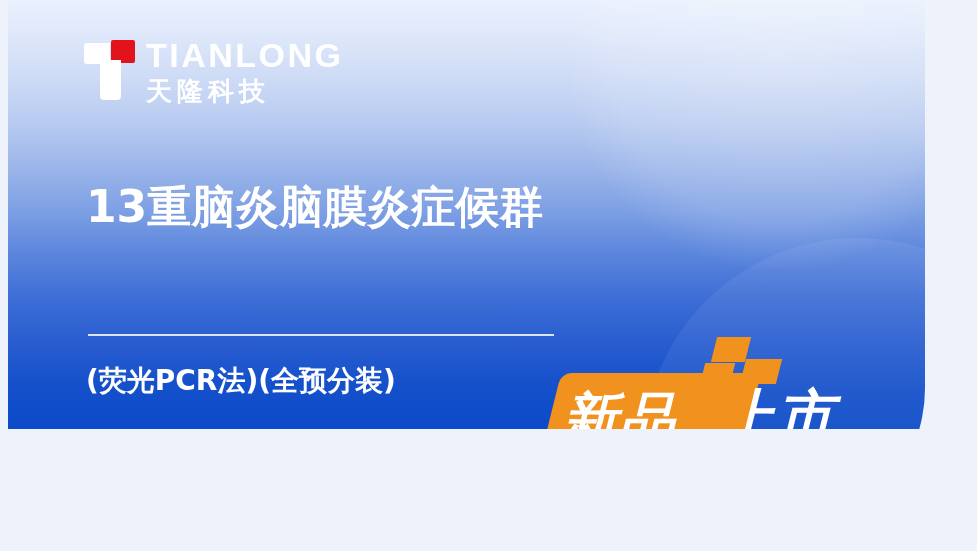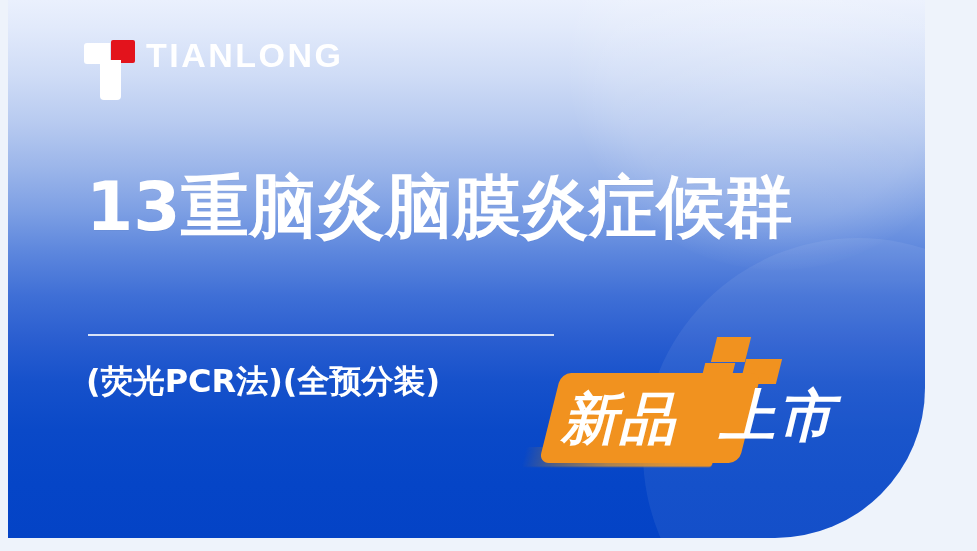--- a/index.html
+++ b/index.html
@@ -11,21 +11,21 @@
     height: 551px;
     overflow: hidden;
     background: #eef3fb;
     font-family: "Liberation Sans", "DejaVu Sans", sans-serif;
   }
 
   
   #banner {
     position: relative;
     width: 977px;
-    height: 551px;
+    height: 429px;
     background: #eef3fb;
     overflow: hidden;
   }
 
   
   .panel {
     position: absolute;
     left: 8px;
     top: 0px;
     width: 917px;
@@ -139,21 +139,21 @@
 
   
   .headline {
     position: absolute;
     left: 78px;
     top: 176px;
     width: 640px;
   }
   .headline-line {
     color: #ffffff;
-    font-size: 68px;
+    font-size: 44px;
     font-weight: 700;
     line-height: 62px;
     letter-spacing: 0px;
     white-space: nowrap;
     font-family: "DejaVu Sans", "Liberation Sans", sans-serif;
     text-shadow: 0 1px 0 rgba(0,0,0,0.03);
   }
 
   
   .divider {
@@ -164,21 +164,21 @@
     height: 2px;
     background: rgba(255,255,255,0.82);
   }
 
   
   .subtitle {
     position: absolute;
     left: 78px;
     top: 356px;
     color: #ffffff;
-    font-size: 32px;
+    font-size: 28px;
     font-weight: 700;
     line-height: 50px;
     white-space: nowrap;
     font-family: "DejaVu Sans", "Liberation Sans", sans-serif;
   }
 
   
   .badge-group {
     position: absolute;
     left: 520px;
@@ -265,20 +265,21 @@
 
     <div class="logo">
       <div class="logo-mark">
         <div class="lm-top"></div>
         <div class="lm-red"></div>
         <div class="lm-stem"></div>
         <div class="lm-notch"></div>
       </div>
       <div class="logo-text">
         <div class="logo-en">TIANLONG</div>
+        <div class="logo-cn">天隆科技</div>
       </div>
     </div>
 
     <div class="headline">
       <div class="headline-line">13重脑炎脑膜炎症候群</div>
     </div>
 
     <div class="divider"></div>
 
     <div class="subtitle">(荧光PCR法)(全预分装)</div>

